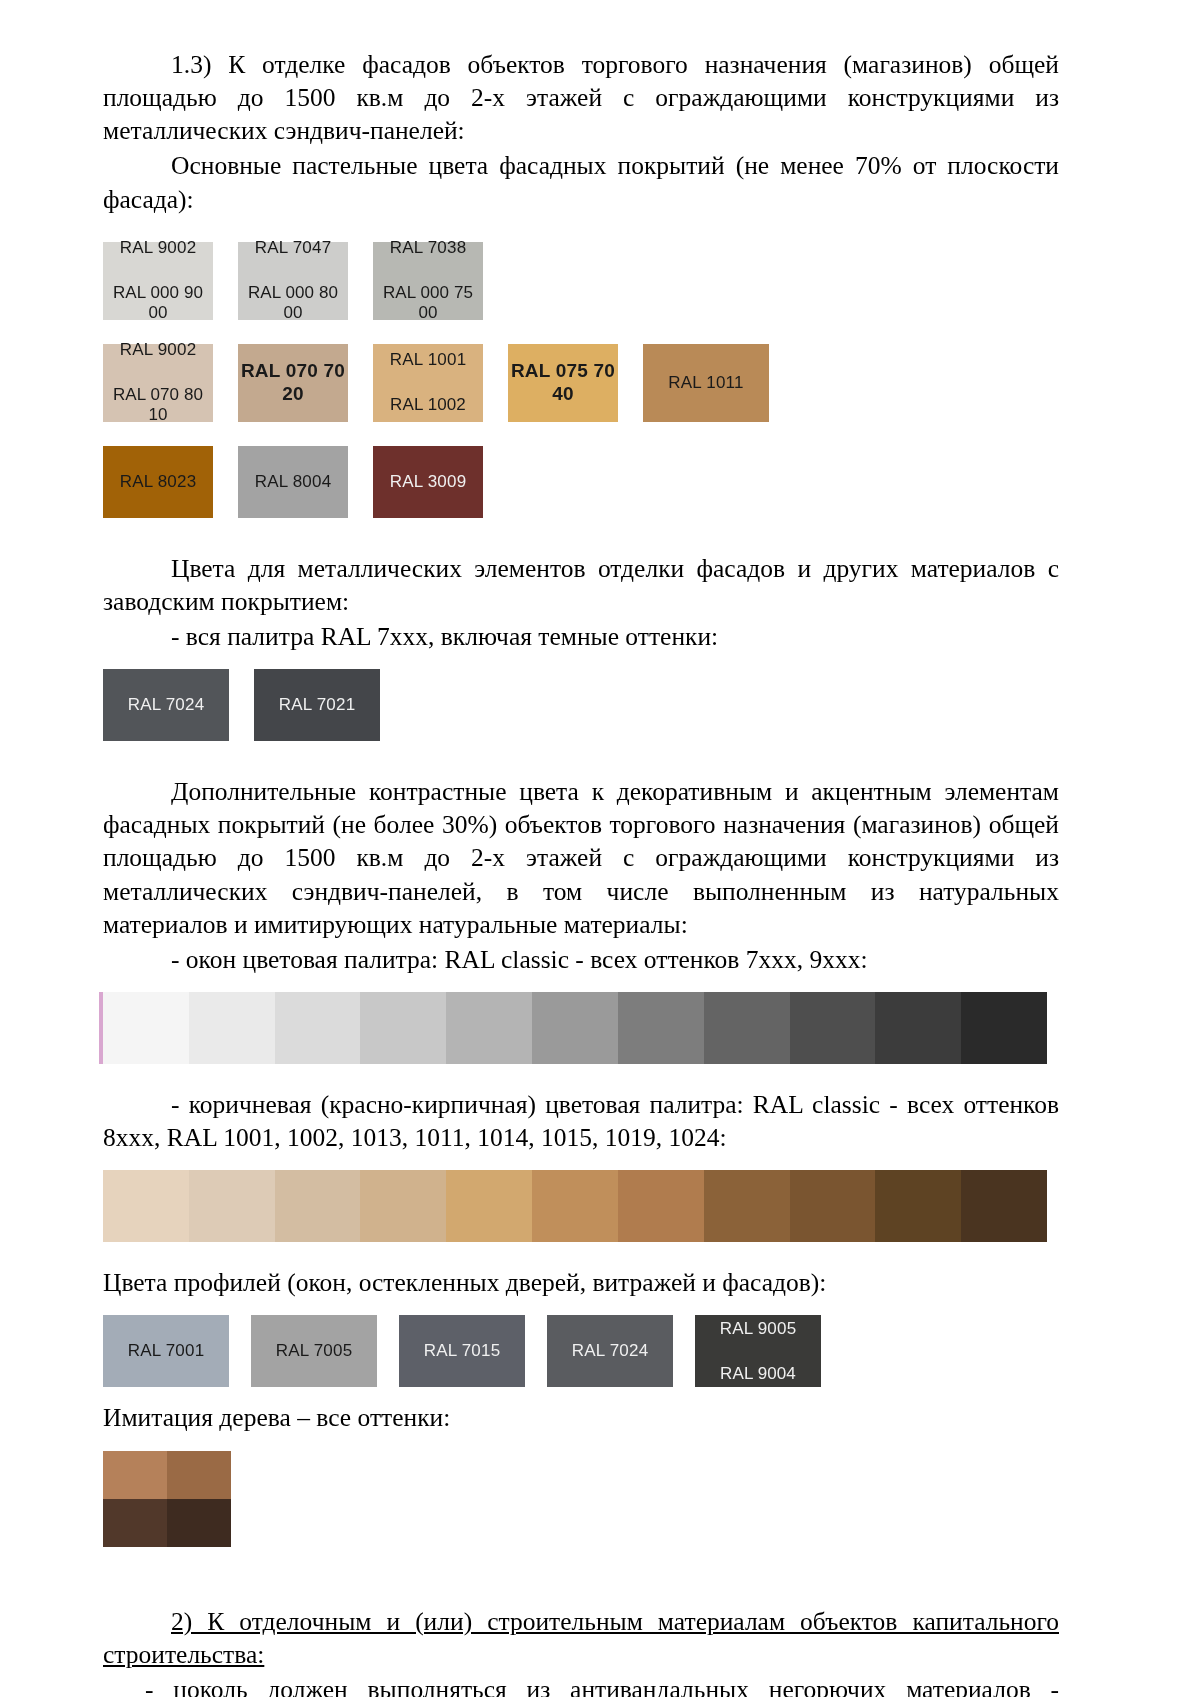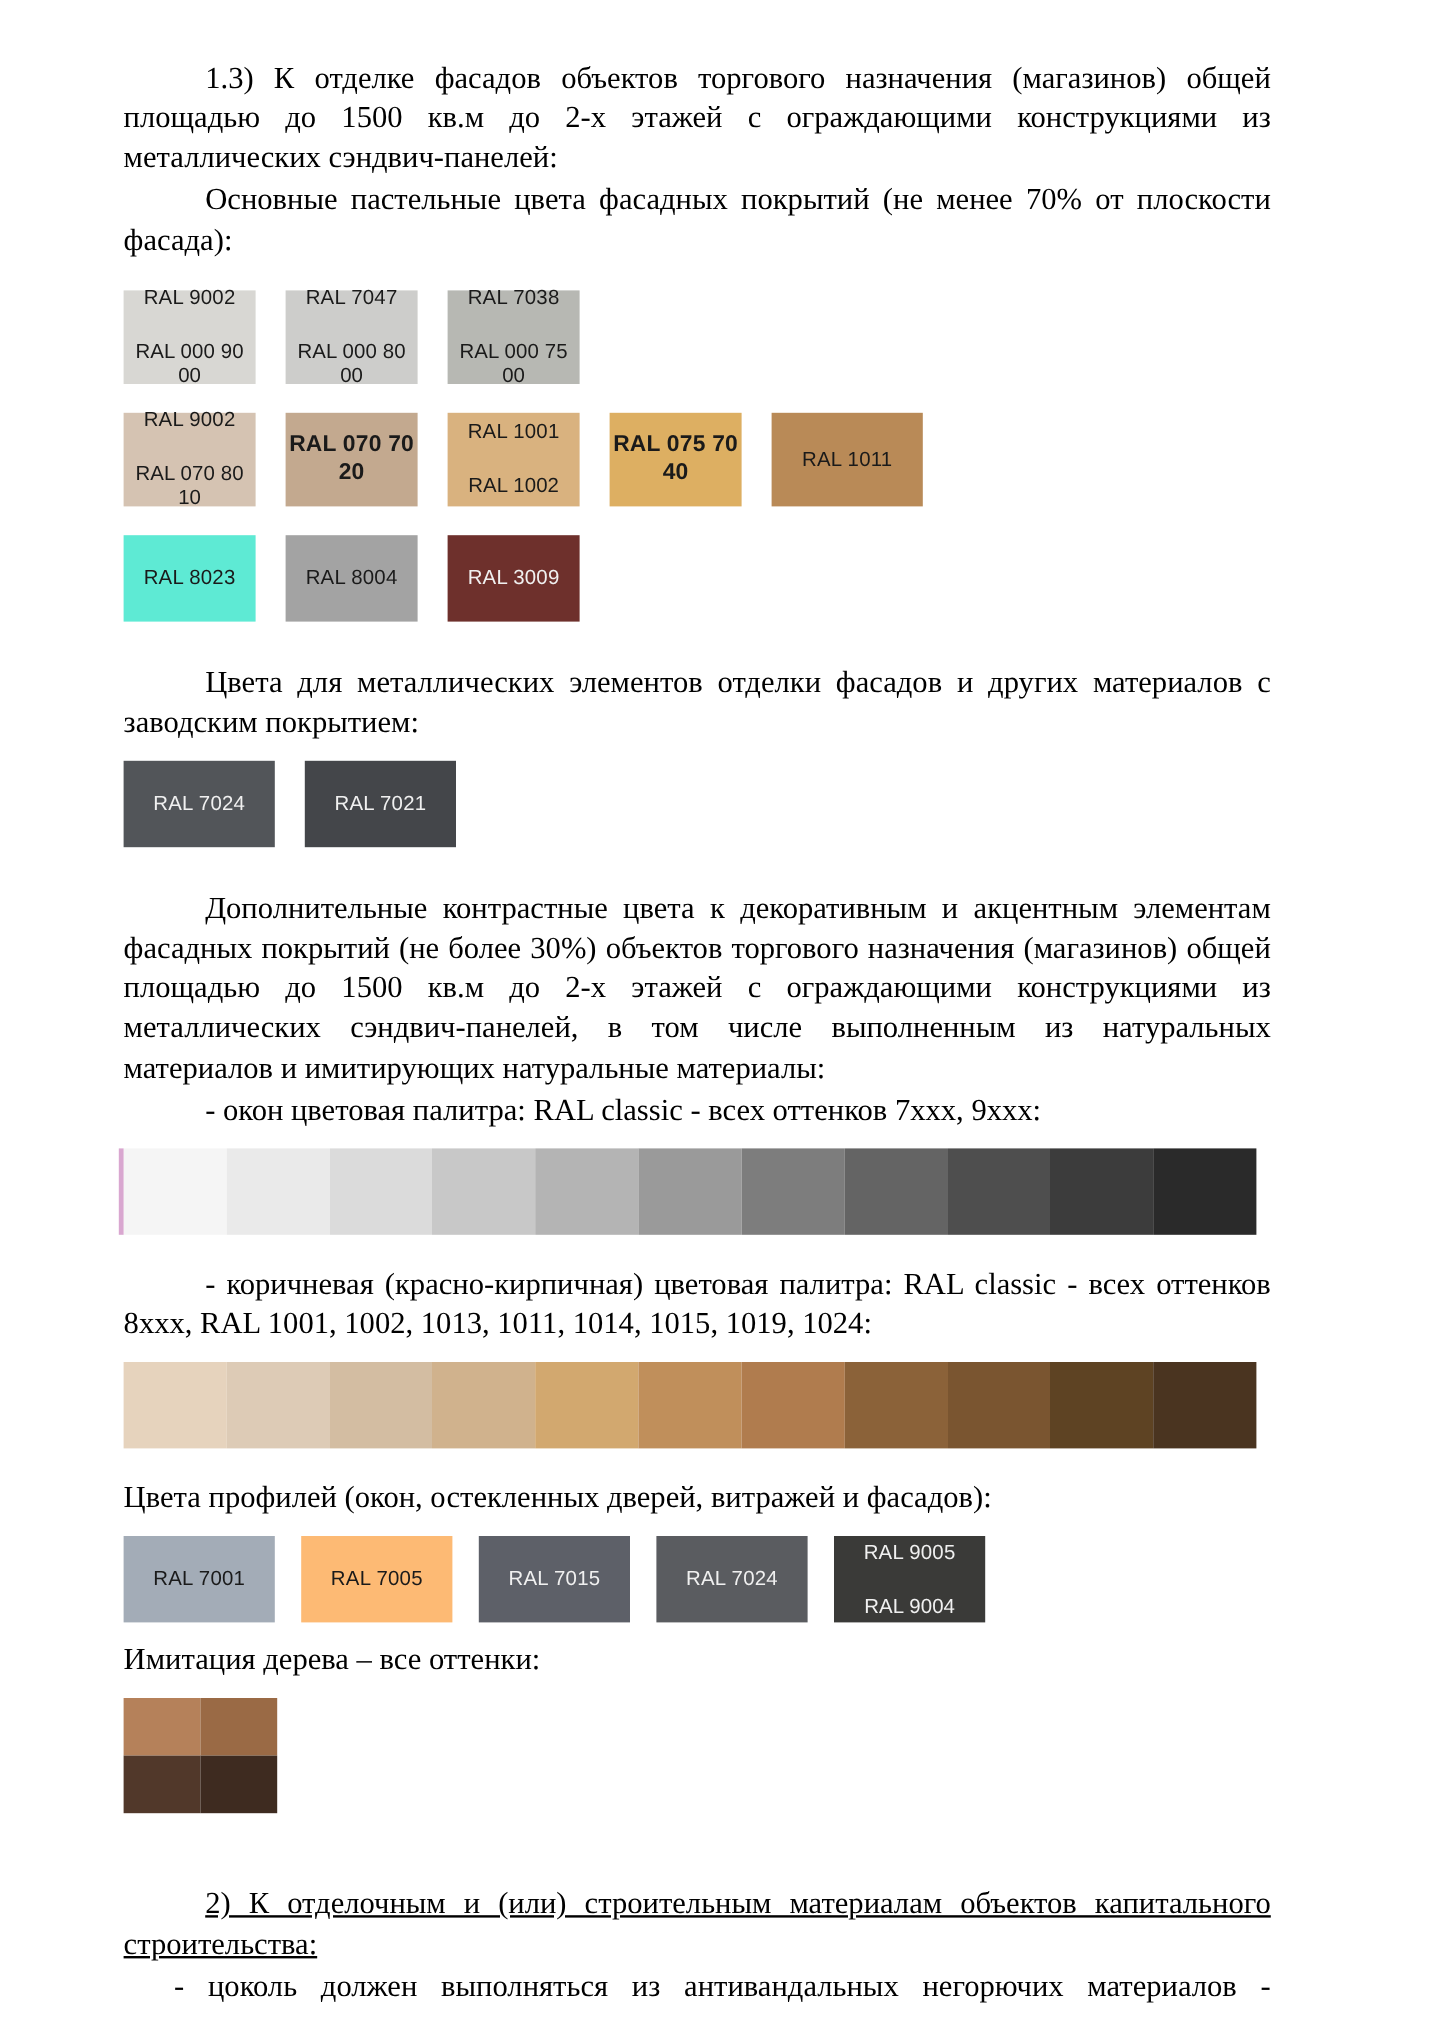--- a/index.html
+++ b/index.html
@@ -167,35 +167,36 @@
         <span class="l1">RAL 075 70 40</span>
       </div>
       <div class="swatch two-line" style="background:#b98a57;width:126px">
         <span class="l1">RAL 1011</span>
       </div>
     </div>
 
     <div class="spacer-md"></div>
 
     <div class="swatch-row r3">
-      <div class="swatch two-line" style="background:#5eead4">
+      <div class="swatch two-line" style="background:#a16207">
         <span class="l1">RAL 8023</span>
       </div>
       <div class="swatch two-line" style="background:#a3a3a3">
         <span class="l1">RAL 8004</span>
       </div>
       <div class="swatch two-line light-text" style="background:#6e302c">
         <span class="l1">RAL 3009</span>
       </div>
     </div>
 
     <div class="spacer-lg"></div>
 
     <p class="para indent justblock">Цвета для металлических элементов отделки фасадов и других материалов с заводским покрытием:</p>
 
+    <p class="para indent">- вся палитра RAL 7ххх, включая темные оттенки:</p>
 
     <div class="spacer-sm"></div>
 
     <div class="swatch-row r3">
       <div class="swatch two-line light-text" style="background:#525559;width:126px">
         <span class="l1">RAL 7024</span>
       </div>
       <div class="swatch two-line light-text" style="background:#44464a;width:126px">
         <span class="l1">RAL 7021</span>
       </div>
@@ -247,21 +248,21 @@
     <div class="spacer-md"></div>
 
     <p class="para">Цвета профилей (окон, остекленных дверей, витражей и фасадов):</p>
 
     <div class="spacer-sm"></div>
 
     <div class="prof-row">
       <div class="swatch two-line" style="background:#a3acb7">
         <span class="l1">RAL 7001</span>
       </div>
-      <div class="swatch two-line" style="background:#fdba74">
+      <div class="swatch two-line" style="background:#a3a3a3">
         <span class="l1">RAL 7005</span>
       </div>
       <div class="swatch two-line light-text" style="background:#5d6068">
         <span class="l1">RAL 7015</span>
       </div>
       <div class="swatch two-line light-text" style="background:#5a5c60">
         <span class="l1">RAL 7024</span>
       </div>
       <div class="swatch two-line light-text" style="background:#3a3a38">
         <span class="l1">RAL 9005</span>

